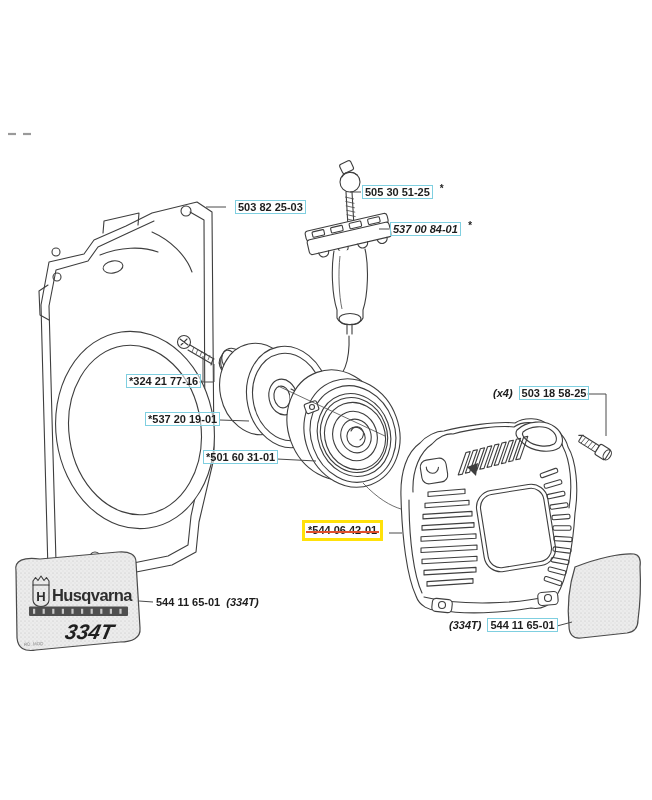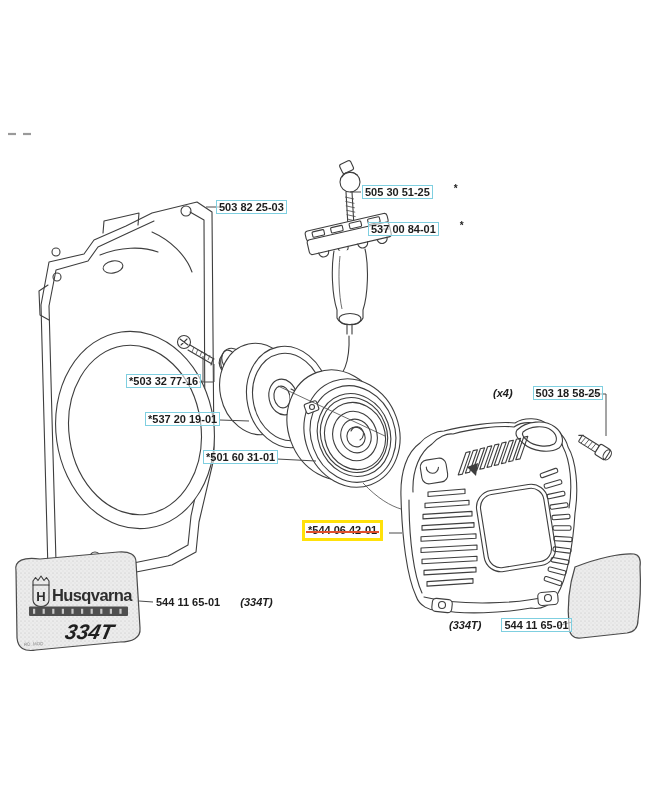--- a/index.html
+++ b/index.html
@@ -11,21 +11,21 @@
   svg .thin{stroke:#4a4a4a;stroke-width:.8;fill:none;}
   svg .ld{stroke:#4a4a4a;stroke-width:1;fill:none;}
   svg .dk{fill:#3e3e3e;stroke:none;}
   svg .gray{stroke:#9a9a9a;stroke-width:2.2;fill:none;}
   svg text{font-family:"Liberation Sans",sans-serif;}
   .brand-txt{font-size:16.5px;font-weight:700;fill:#2e2e2e;letter-spacing:-0.6px;}
   .logo-h{font-size:13px;font-weight:700;fill:#2e2e2e;}
   .model-txt{font-size:21px;font-weight:700;font-style:italic;fill:#1f1f1f;}
   .fine-txt{font-size:4.5px;fill:#8a8a8a;}
   .plabel{position:absolute;font-size:11px;font-weight:700;color:#1d1d1d;white-space:nowrap;
-          display:flex;align-items:flex-start;gap:20px;}
+          display:flex;align-items:flex-start;gap:6px;}
   .pbox{border:1.5px solid #7fcfe0;padding:0 2px;line-height:12px;display:inline-block;
         background:rgba(255,255,255,.55);}
   .ast{font-size:10px;line-height:10px;position:relative;top:-1px;margin-left:1px;font-weight:700;}
   .pre{font-weight:700;line-height:14px;font-style:italic;}
   .plain{line-height:14px;}
   .hl{border:3.5px solid #ffe10a;background:#fff;padding:1px 3px;line-height:13px;position:relative;}
   .hl .strike{position:absolute;left:1px;right:1px;top:53%;height:2px;background:#e2502c;}
 </style>
 </head>
 <body>
@@ -240,36 +240,36 @@
     <path class="ld" d="M199,382 L214,382 M214,382 L214,364 M203,382 L203,356"></path>
     <path class="ld" d="M220,420 L249,421"></path>
     <path class="ld" d="M277,459 L316,461"></path>
     <path class="ld" d="M587,394 L606,394 L606,436"></path>
     <path class="ld" d="M389,533 L402,533"></path>
     <path class="ld" d="M139,601 L153,602"></path>
     <path class="ld" d="M557,626 L572,622"></path>
   </g>
 </svg>
 
-<div class="plabel" style="left:216px;top:200px;">
+<div class="plabel" style="left:235px;top:200px;">
   <span class="pbox">503 82 25-03</span>
 </div>
 
 <div class="plabel" style="left:362px;top:185px;">
   <span class="pbox">505 30 51-25</span>
       <span class="ast">*</span>
 </div>
 
-<div class="plabel" style="left:368px;top:222px;">
+<div class="plabel" style="left:390px;top:222px;font-style:italic;">
   <span class="pbox">537 00 84-01</span>
       <span class="ast">*</span>
 </div>
 
 <div class="plabel" style="left:126px;top:374px;">
-  <span class="pbox">*503 32 77-16</span>
+  <span class="pbox">*324 21 77-16</span>
 </div>
 
 <div class="plabel" style="left:145px;top:412px;border-radius:7px;">
   <span class="pbox">*537 20 19-01</span>
 </div>
 
 <div class="plabel" style="left:203px;top:450px;">
   <span class="pbox">*501 60 31-01</span>
 </div>
 

